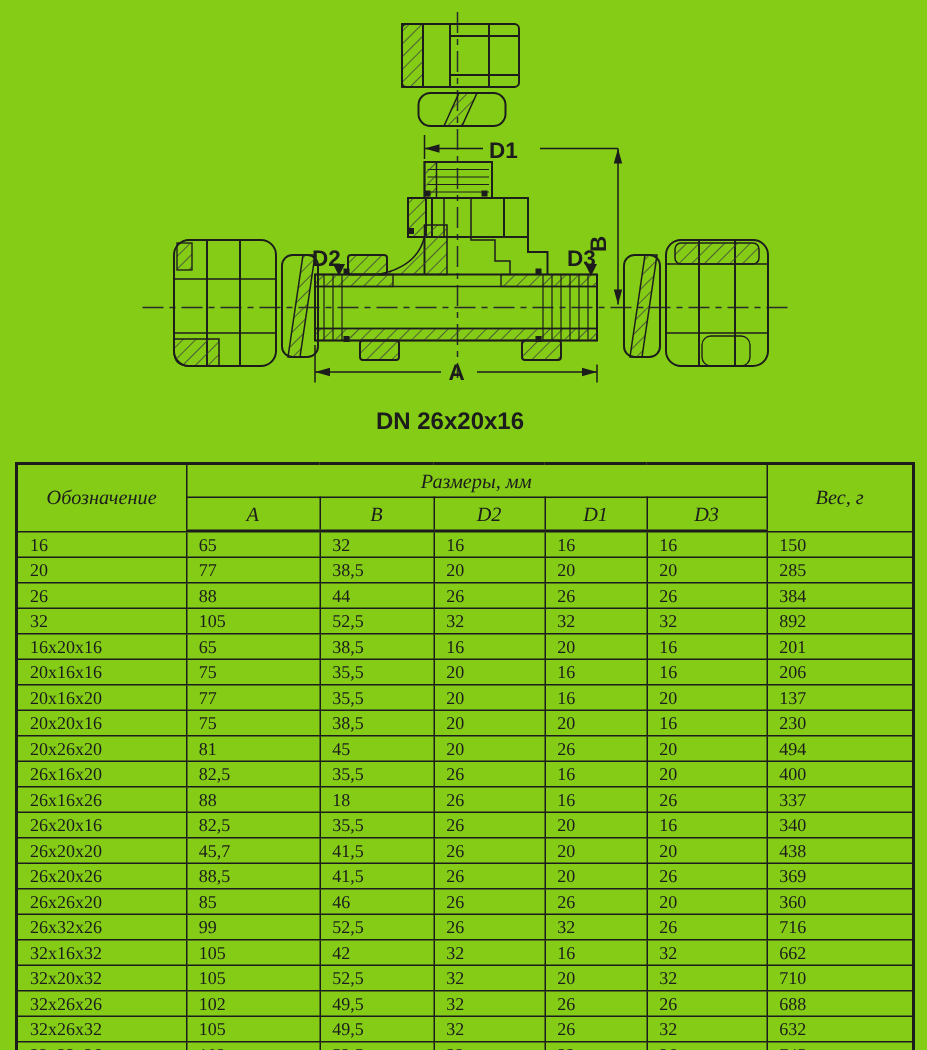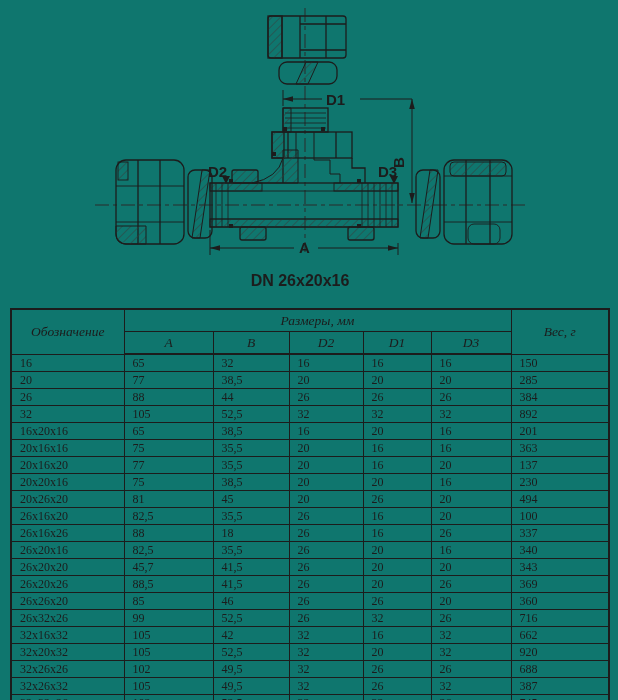--- a/index.html
+++ b/index.html
@@ -2,21 +2,21 @@
 <html><head>
 <meta charset="utf-8">
 <style>
   html,body { margin:0; padding:0; }
   body {
     width:618px; height:700px;
     background:#ffffff;
     font-family:"Liberation Serif", serif;
     color:#1c1c1c;
   }
-  .page { position:relative; width:618px; height:700px; background:#0f766e; overflow:hidden; }
+  .page { position:relative; width:618px; height:700px; background:#84cc16; overflow:hidden; }
 
   
   .diagram-wrap { position:absolute; top:0; left:0; width:618px; height:302px; }
   svg text.dim-label {
     font-family:"Liberation Sans", sans-serif;
     font-weight:700; font-size:15px; fill:#1c1c1c;
   }
   svg text.caption {
     font-family:"Liberation Sans", sans-serif;
     font-weight:700; font-size:16px; fill:#1c1c1c;
@@ -269,21 +269,21 @@
       <td>201</td>
     </tr>
 
     <tr>
       <td>20x16x16</td>
       <td>75</td>
       <td>35,5</td>
       <td>20</td>
       <td>16</td>
       <td>16</td>
-      <td>363</td>
+      <td>206</td>
     </tr>
 
     <tr>
       <td>20x16x20</td>
       <td>77</td>
       <td>35,5</td>
       <td>20</td>
       <td>16</td>
       <td>20</td>
       <td>137</td>
@@ -309,21 +309,21 @@
       <td>494</td>
     </tr>
 
     <tr>
       <td>26x16x20</td>
       <td>82,5</td>
       <td>35,5</td>
       <td>26</td>
       <td>16</td>
       <td>20</td>
-      <td>100</td>
+      <td>400</td>
     </tr>
 
     <tr>
       <td>26x16x26</td>
       <td>88</td>
       <td>18</td>
       <td>26</td>
       <td>16</td>
       <td>26</td>
       <td>337</td>
@@ -339,21 +339,21 @@
       <td>340</td>
     </tr>
 
     <tr>
       <td>26x20x20</td>
       <td>45,7</td>
       <td>41,5</td>
       <td>26</td>
       <td>20</td>
       <td>20</td>
-      <td>343</td>
+      <td>438</td>
     </tr>
 
     <tr>
       <td>26x20x26</td>
       <td>88,5</td>
       <td>41,5</td>
       <td>26</td>
       <td>20</td>
       <td>26</td>
       <td>369</td>
@@ -389,41 +389,41 @@
       <td>662</td>
     </tr>
 
     <tr>
       <td>32x20x32</td>
       <td>105</td>
       <td>52,5</td>
       <td>32</td>
       <td>20</td>
       <td>32</td>
-      <td>920</td>
+      <td>710</td>
     </tr>
 
     <tr>
       <td>32x26x26</td>
       <td>102</td>
       <td>49,5</td>
       <td>32</td>
       <td>26</td>
       <td>26</td>
       <td>688</td>
     </tr>
 
     <tr>
       <td>32x26x32</td>
       <td>105</td>
       <td>49,5</td>
       <td>32</td>
       <td>26</td>
       <td>32</td>
-      <td>387</td>
+      <td>632</td>
     </tr>
 
     <tr>
       <td>32x32x26</td>
       <td>102</td>
       <td>52,5</td>
       <td>32</td>
       <td>32</td>
       <td>26</td>
       <td>745</td>

